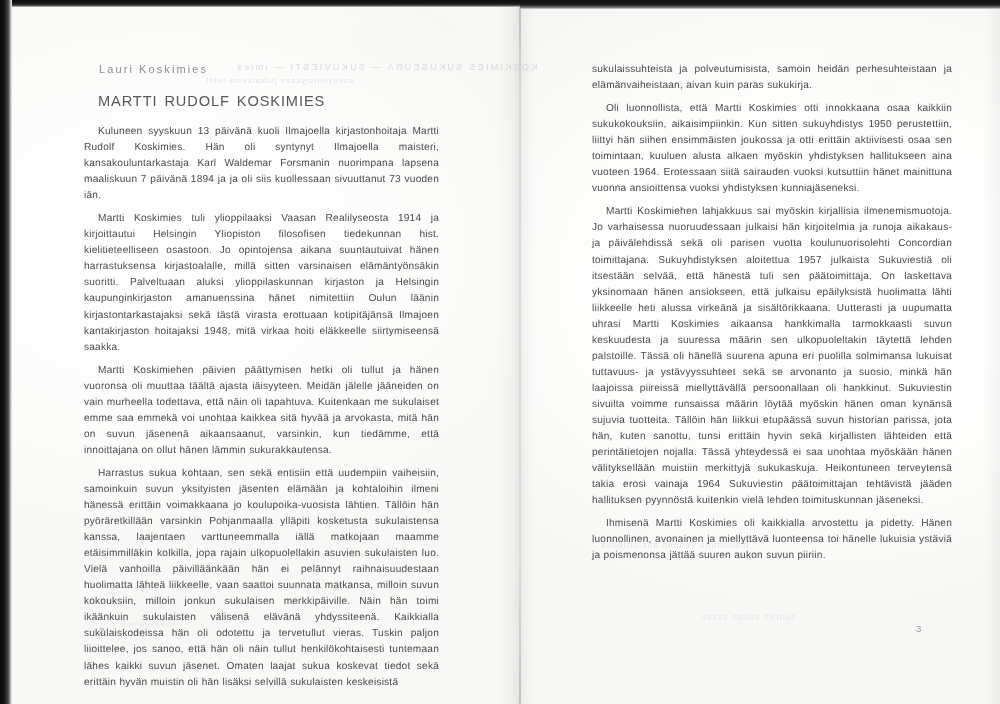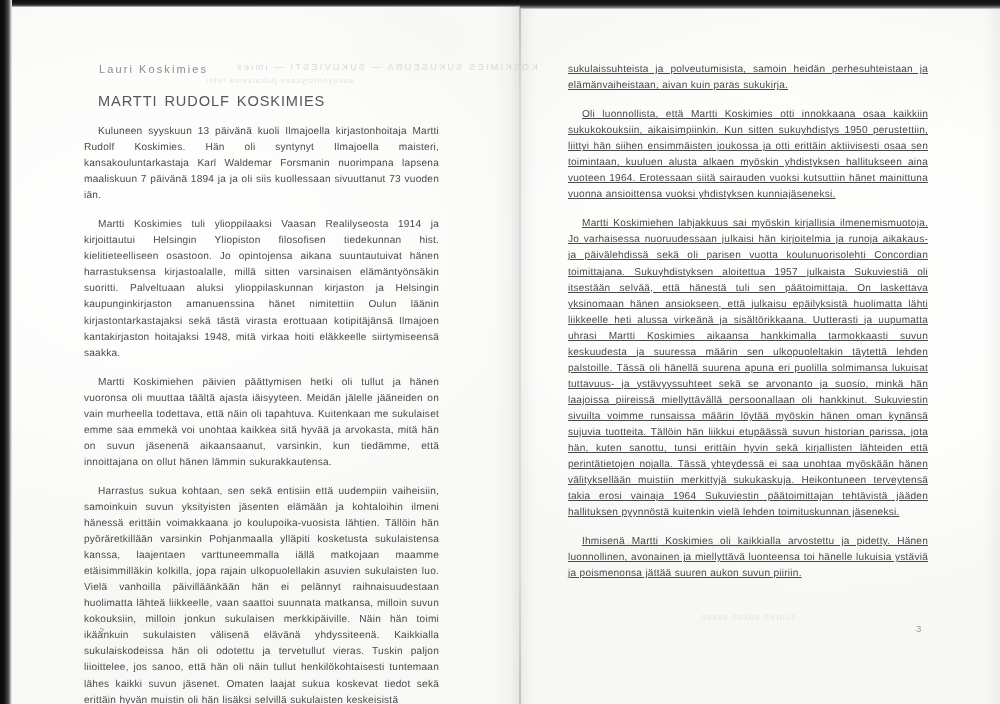--- a/index.html
+++ b/index.html
@@ -114,28 +114,28 @@
     position: absolute;
     text-align: justify;
     color: #4a4a4a;
     font-size: 10.1px;
     line-height: 16.05px;
     letter-spacing: 0.22px;
     word-spacing: 0.3px;
     text-rendering: geometricPrecision;
   }
   .col-left  { left: 84px;  top: 124px; width: 355px; }
-  .col-right { left: 568px; top: 62px;  width: 360px; text-decoration: underline; }
+  .col-right { left: 592px; top: 62px;  width: 360px; }
 
   .col p {
     margin: 0;
     text-indent: 14px;
   }
   .col p.noindent { text-indent: 0; }
-  .col p + p { margin-top: 13px; }
+  .col p + p { margin-top: 7px; }
 
   .byline {
     position: absolute;
     left: 99px;
     top: 63px;
     font-size: 11px;
     letter-spacing: 2.1px;
     color: #8d8d8d;
   }
 

